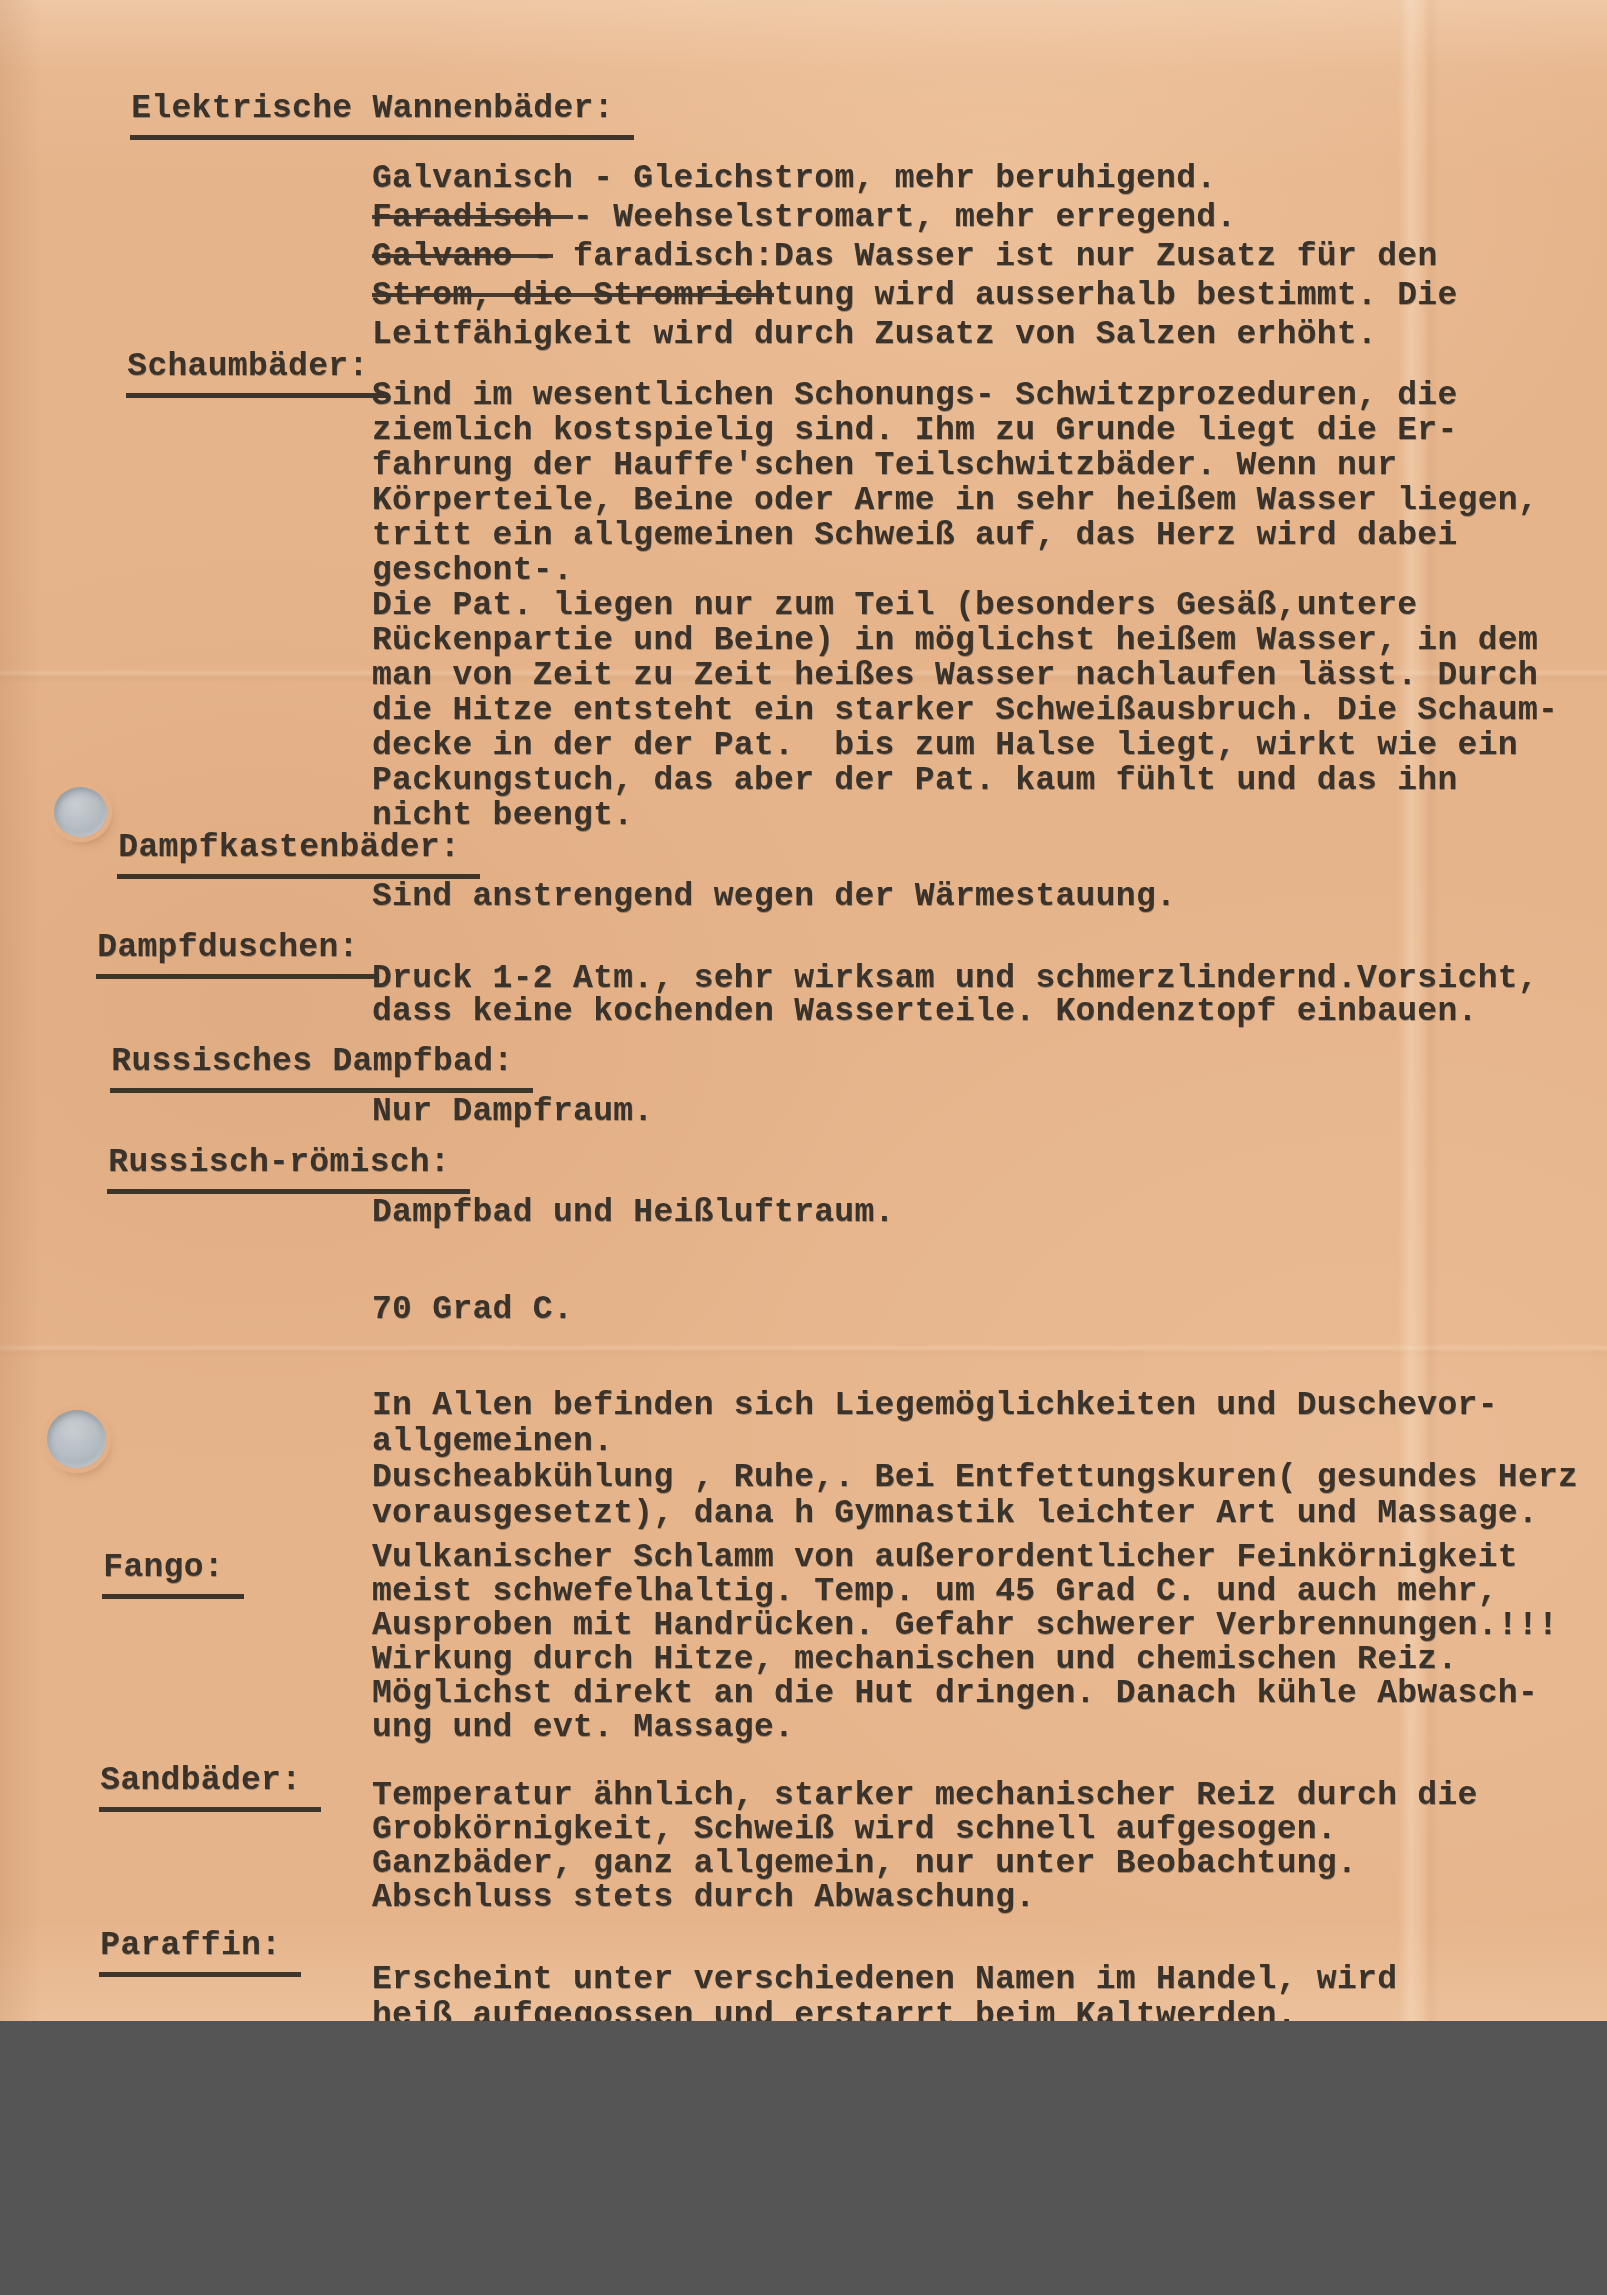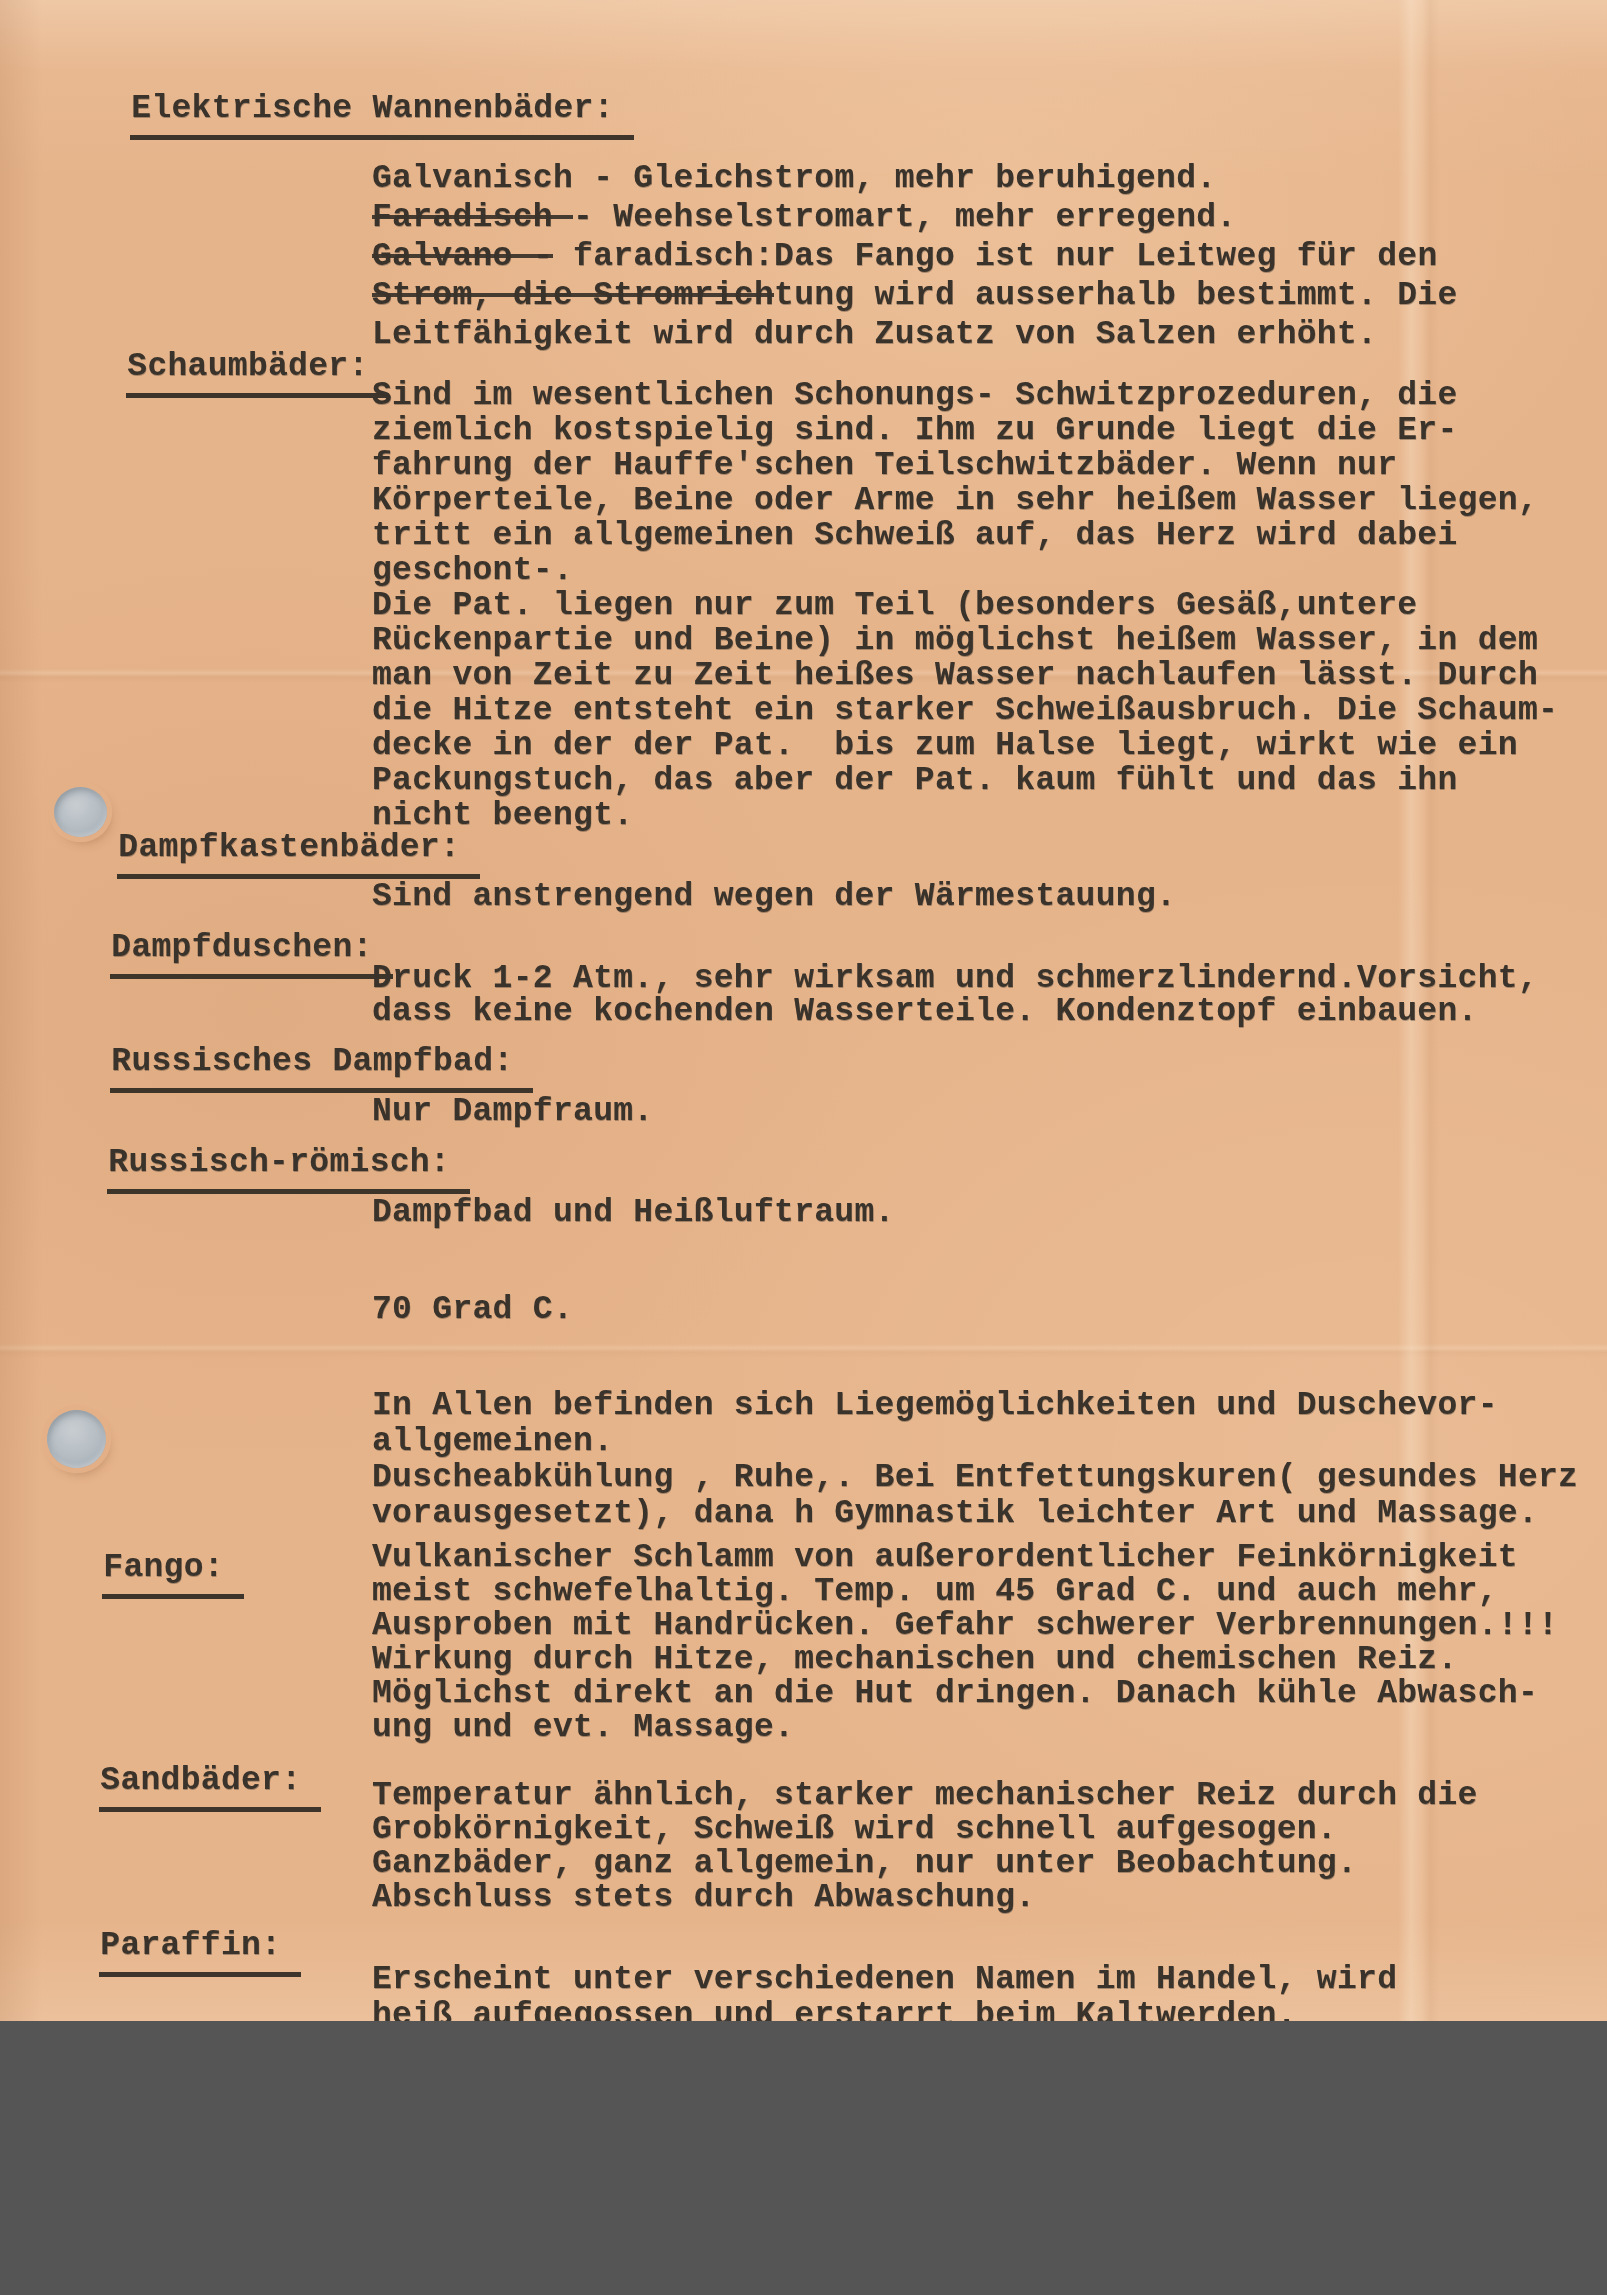--- a/index.html
+++ b/index.html
@@ -41,21 +41,21 @@
   .line{white-space:pre;}
   .u{border-bottom:4.6px solid rgba(47,42,35,.88);padding-bottom:18px;}
 
   
   [data-sec="elektrische-wannenbaeder"] .sec-heading{left:130px;top:92px}
   [data-sec="elektrische-wannenbaeder"] .sec-body{left:372px;top:159px;line-height:39px}
   [data-sec="schaumbaeder"] .sec-heading{left:126px;top:350px}
   [data-sec="schaumbaeder"] .sec-body{left:372px;top:378px;line-height:35px}
   [data-sec="dampfkastenbaeder"] .sec-heading{left:117px;top:831px}
   [data-sec="dampfkastenbaeder"] .sec-body{left:372px;top:879px;line-height:36px}
-  [data-sec="dampfduschen"] .sec-heading{left:110px;top:931px}
+  [data-sec="dampfduschen"] .sec-heading{left:96px;top:931px}
   [data-sec="dampfduschen"] .sec-body{left:372px;top:962px;line-height:33px}
   [data-sec="russisches-dampfbad"] .sec-heading{left:110px;top:1045px}
   [data-sec="russisches-dampfbad"] .sec-body{left:372px;top:1094px;line-height:36px}
   [data-sec="russisch-roemisch"] .sec-heading{left:107px;top:1146px}
   [data-sec="russisch-roemisch"] .sec-body{left:372px;top:1195px;line-height:36px}
   [data-sec="russisch-roemisch-irisch"] .sec-heading{left:117px;top:1244px}
   [data-sec="russisch-roemisch-irisch"] .sec-body{left:372px;top:1293px;line-height:34px;width:1215px}
   [data-sec="russisch-roemisch-irisch"] .line:nth-child(2){text-align:right}
   [data-sec="allgemeines"] .sec-body{left:372px;top:1388px;line-height:36px}
   [data-sec="fango"] .sec-heading{left:102px;top:1551px}
@@ -88,21 +88,21 @@
 
 <div class="page">
   <div class="hole hole-1"></div>
   <div class="hole hole-2"></div>
   <main id="sections">
       <section class="sec" data-sec="elektrische-wannenbaeder">
         <div class="sec-heading"><span class="hu">Elektrische Wannenbäder:</span></div>
         <div class="sec-body">
           <div class="line"><span class="u">Galvanisch</span><span> - Gleichstrom, mehr beruhigend.</span></div>
           <div class="line"><span class="u">Faradisch</span><span> - Weehselstromart, mehr erregend.</span></div>
-          <div class="line"><span class="u">Galvano - faradisch:</span><span>Das Fango ist nur Leitweg für den</span></div>
+          <div class="line"><span class="u">Galvano - faradisch:</span><span>Das Wasser ist nur Zusatz für den</span></div>
           <div class="line"><span>Strom, die Stromrichtung wird ausserhalb bestimmt. Die</span></div>
           <div class="line"><span>Leitfähigkeit wird durch Zusatz von Salzen erhöht.</span></div>
         </div>
       </section>
       <section class="sec" data-sec="schaumbaeder">
         <div class="sec-heading"><span class="hu">Schaumbäder:</span></div>
         <div class="sec-body">
           <div class="line"><span>Sind im wesentlichen Schonungs- Schwitzprozeduren, die</span></div>
           <div class="line"><span>ziemlich kostspielig sind. Ihm zu Grunde liegt die Er-</span></div>
           <div class="line"><span>fahrung der Hauffe'schen Teilschwitzbäder. Wenn nur</span></div>

